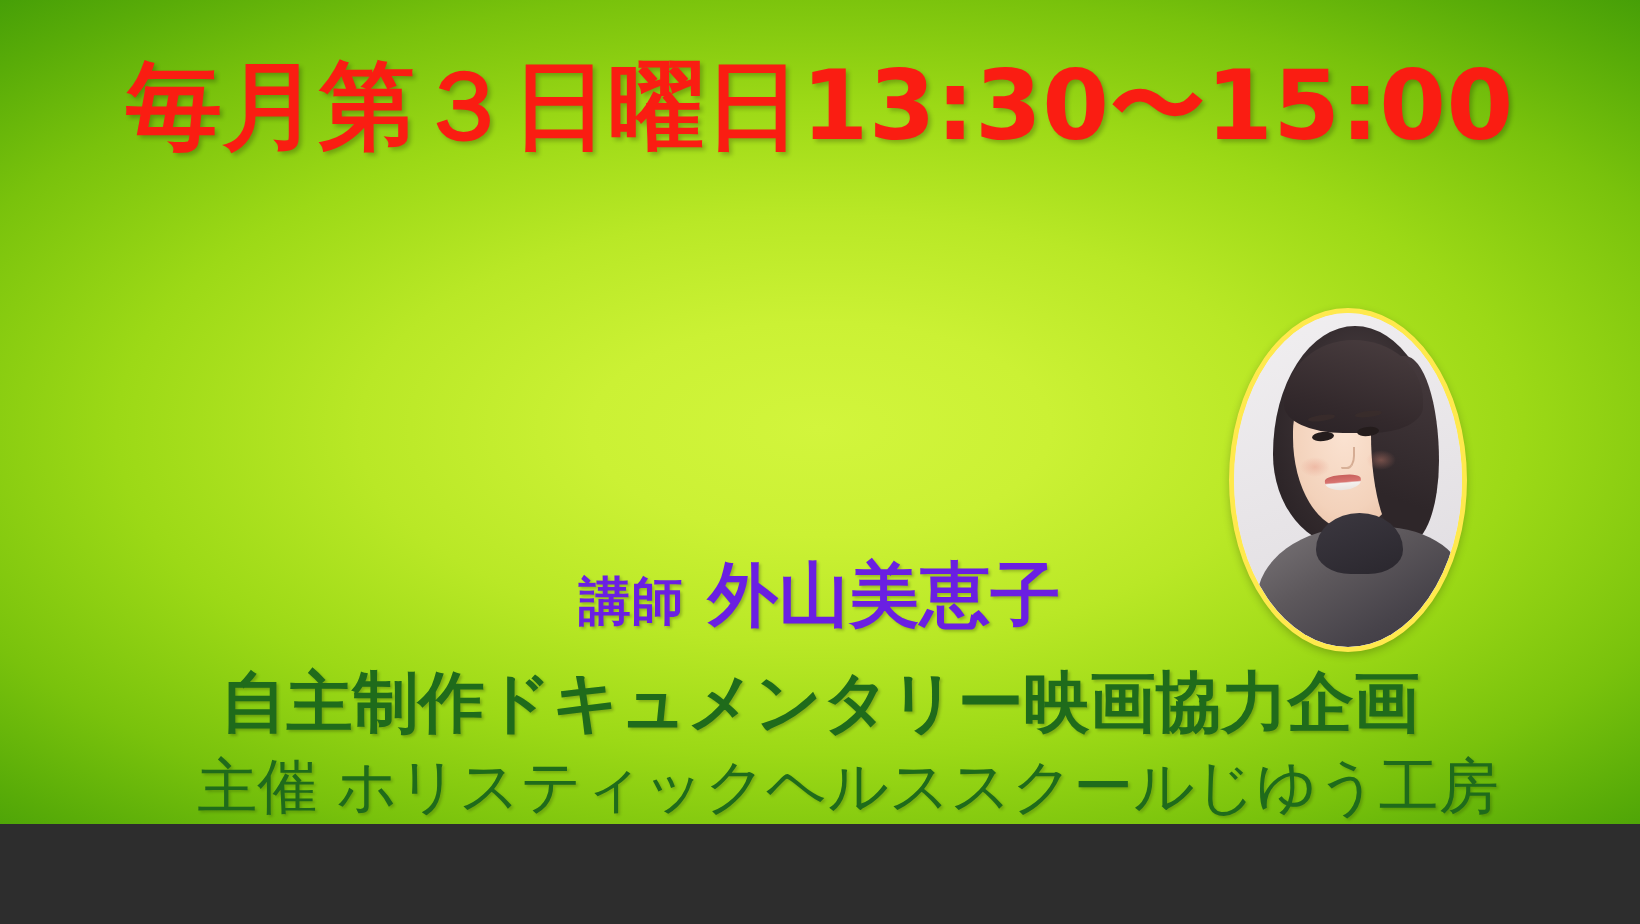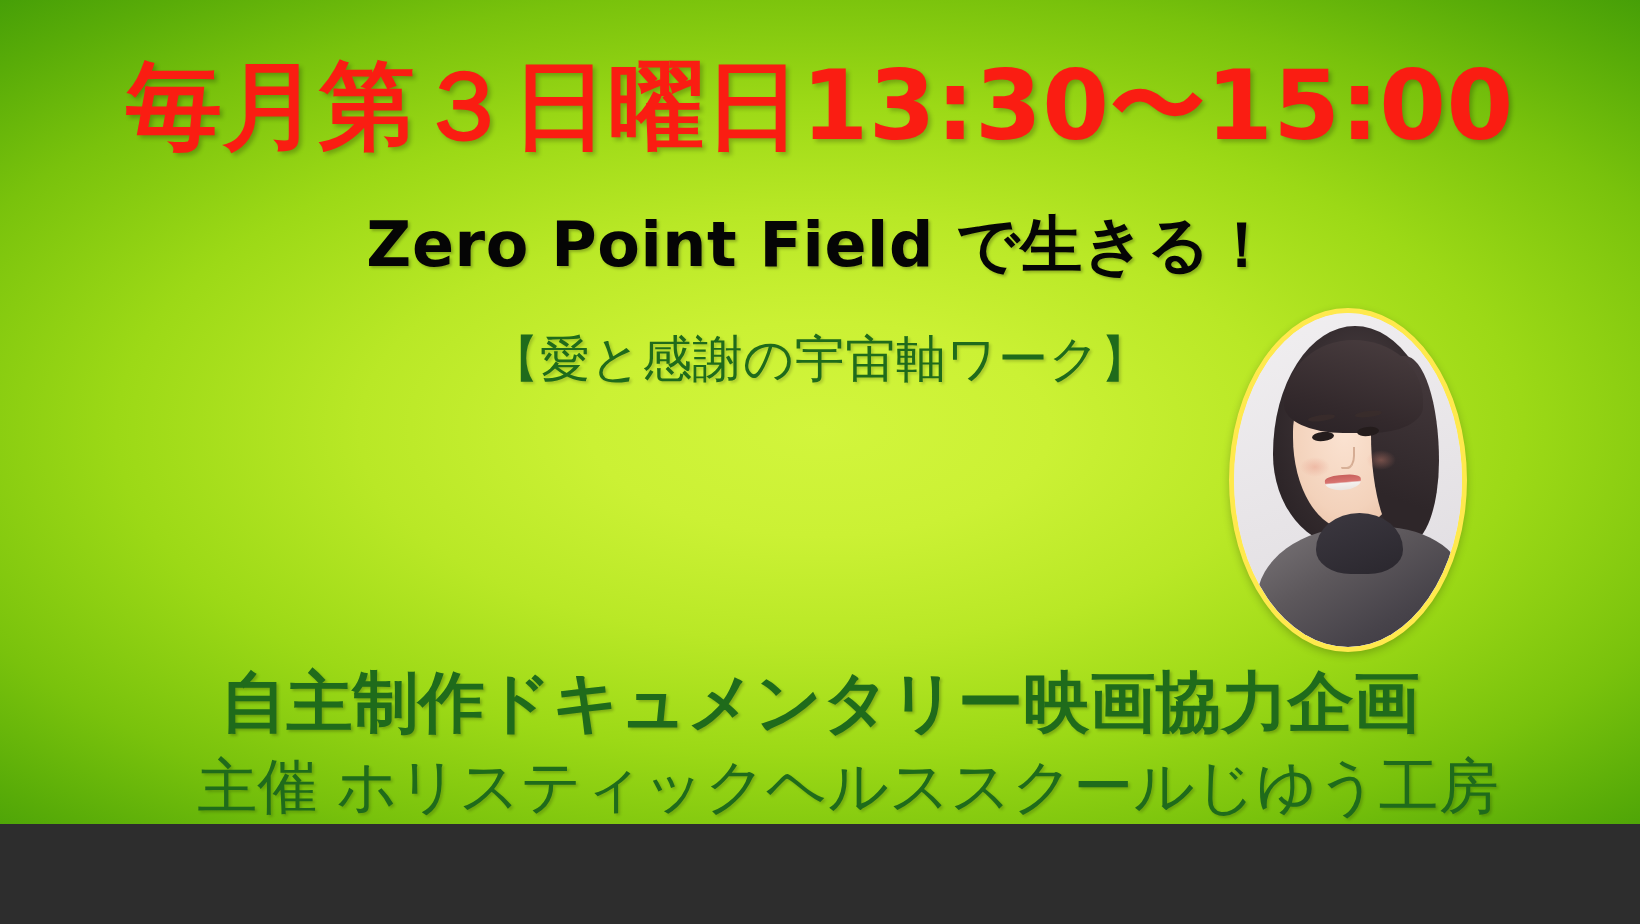--- a/index.html
+++ b/index.html
@@ -245,25 +245,26 @@
     border-radius: 50% 50% 40% 40% / 60% 60% 40% 40%;
   }
 </style>
 </head>
 <body>
 
 <div id="poster">
 
   <div class="line headline">毎月第３日曜日13:30〜15:00</div>
 
-  <div class="line subtitle">Zero Point Field で生きる！</div>
-
-  <div class="line tagline">【愛と感謝の宇宙軸ワーク】</div>
-
-
+
+
+
+  <div class="line presenter">
+    <span class="role">講師</span><span class="name">外山美恵子</span>
+  </div>
 
   <div class="line collab">自主制作ドキュメンタリー映画協力企画</div>
 
   <div class="line organizer">主催 ホリスティックヘルススクールじゆう工房</div>
 
   <div class="portrait">
     <div class="portrait-inner">
       <div class="pt-hair-back"></div>
       <div class="pt-face"></div>
       <div class="pt-hair-side"></div>

